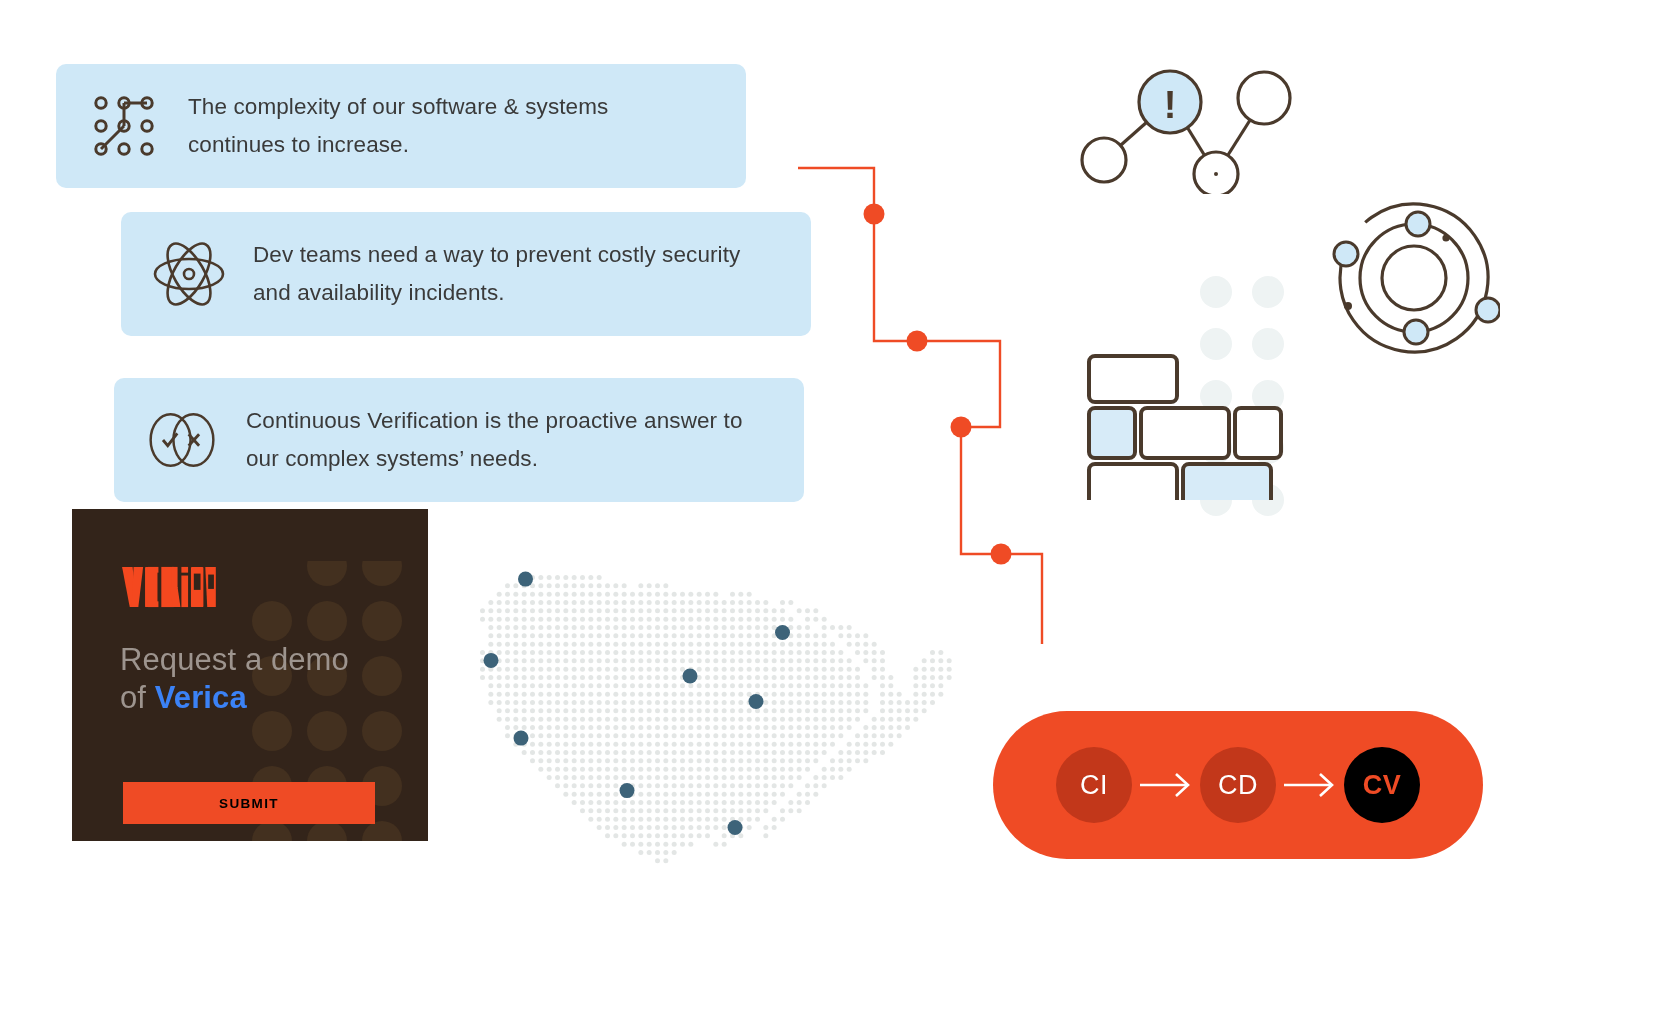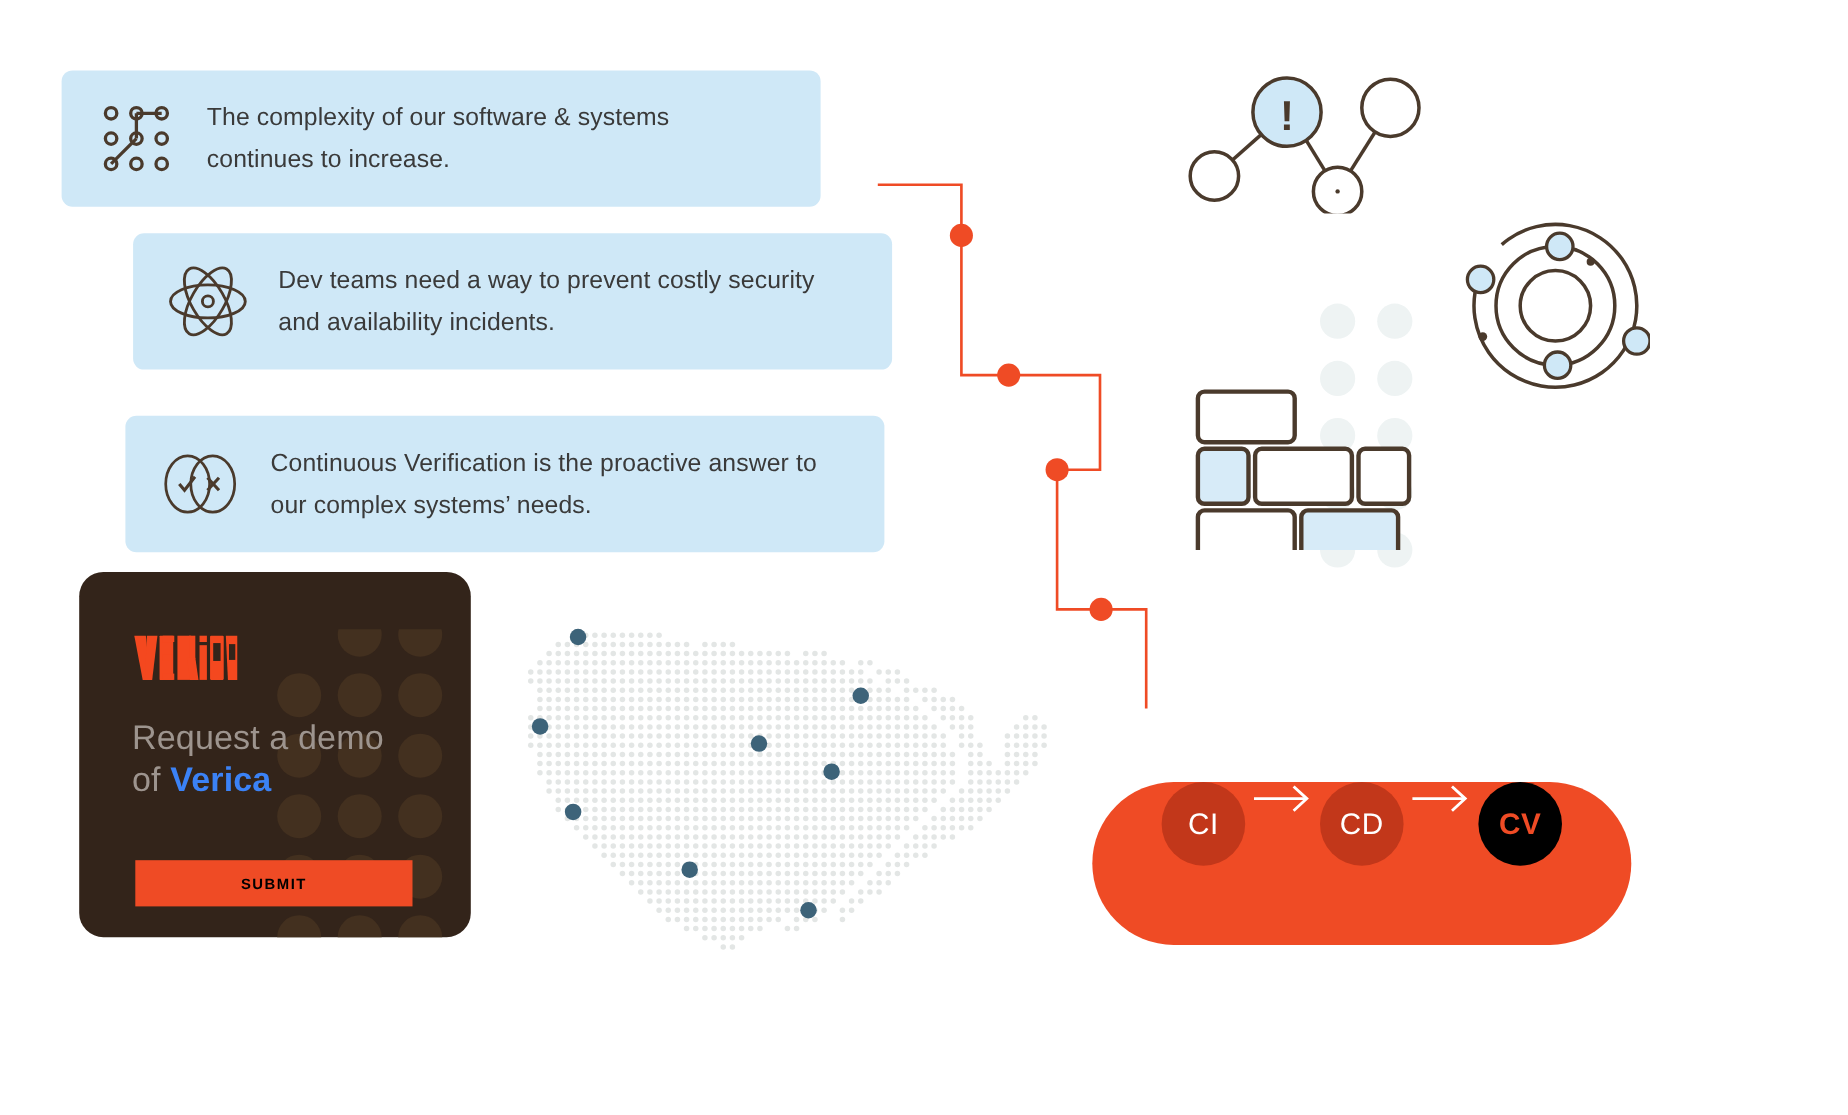--- a/index.html
+++ b/index.html
@@ -44,26 +44,25 @@
   }
 
   #card-1 { left: 56px;  top: 64px;  width: 690px; height: 124px; }
   #card-2 { left: 85px;  top: 212px; width: 690px; height: 124px; margin-left: 36px; }
   #card-3 { left: 114px; top: 360px; width: 690px; height: 124px; margin-top: 18px; }
 
   
   #demo-card {
     position: absolute;
     left: 72px;
-    top: 520px;
+    top: 509px;
     width: 356px;
     height: 332px;
     background: #33241a;
     overflow: hidden;
-    border-radius: 22px;
   }
   #demo-card .dots-deco {
     position: absolute;
     right: -14px;
     top: 52px;
     width: 200px;
     height: 300px;
     opacity: 1;
   }
   #demo-card .inner {
@@ -119,21 +118,21 @@
   
   #cicd-pill {
     position: absolute;
     left: 993px;
     top: 711px;
     width: 490px;
     height: 148px;
     background: #ef4b25;
     border-radius: 74px;
     display: flex;
-    align-items: flex-start;
+    align-items: center;
     justify-content: center;
     gap: 0;
   }
   .stage-circle {
     width: 76px;
     height: 76px;
     border-radius: 50%;
     display: flex;
     align-items: center;
     justify-content: center;

